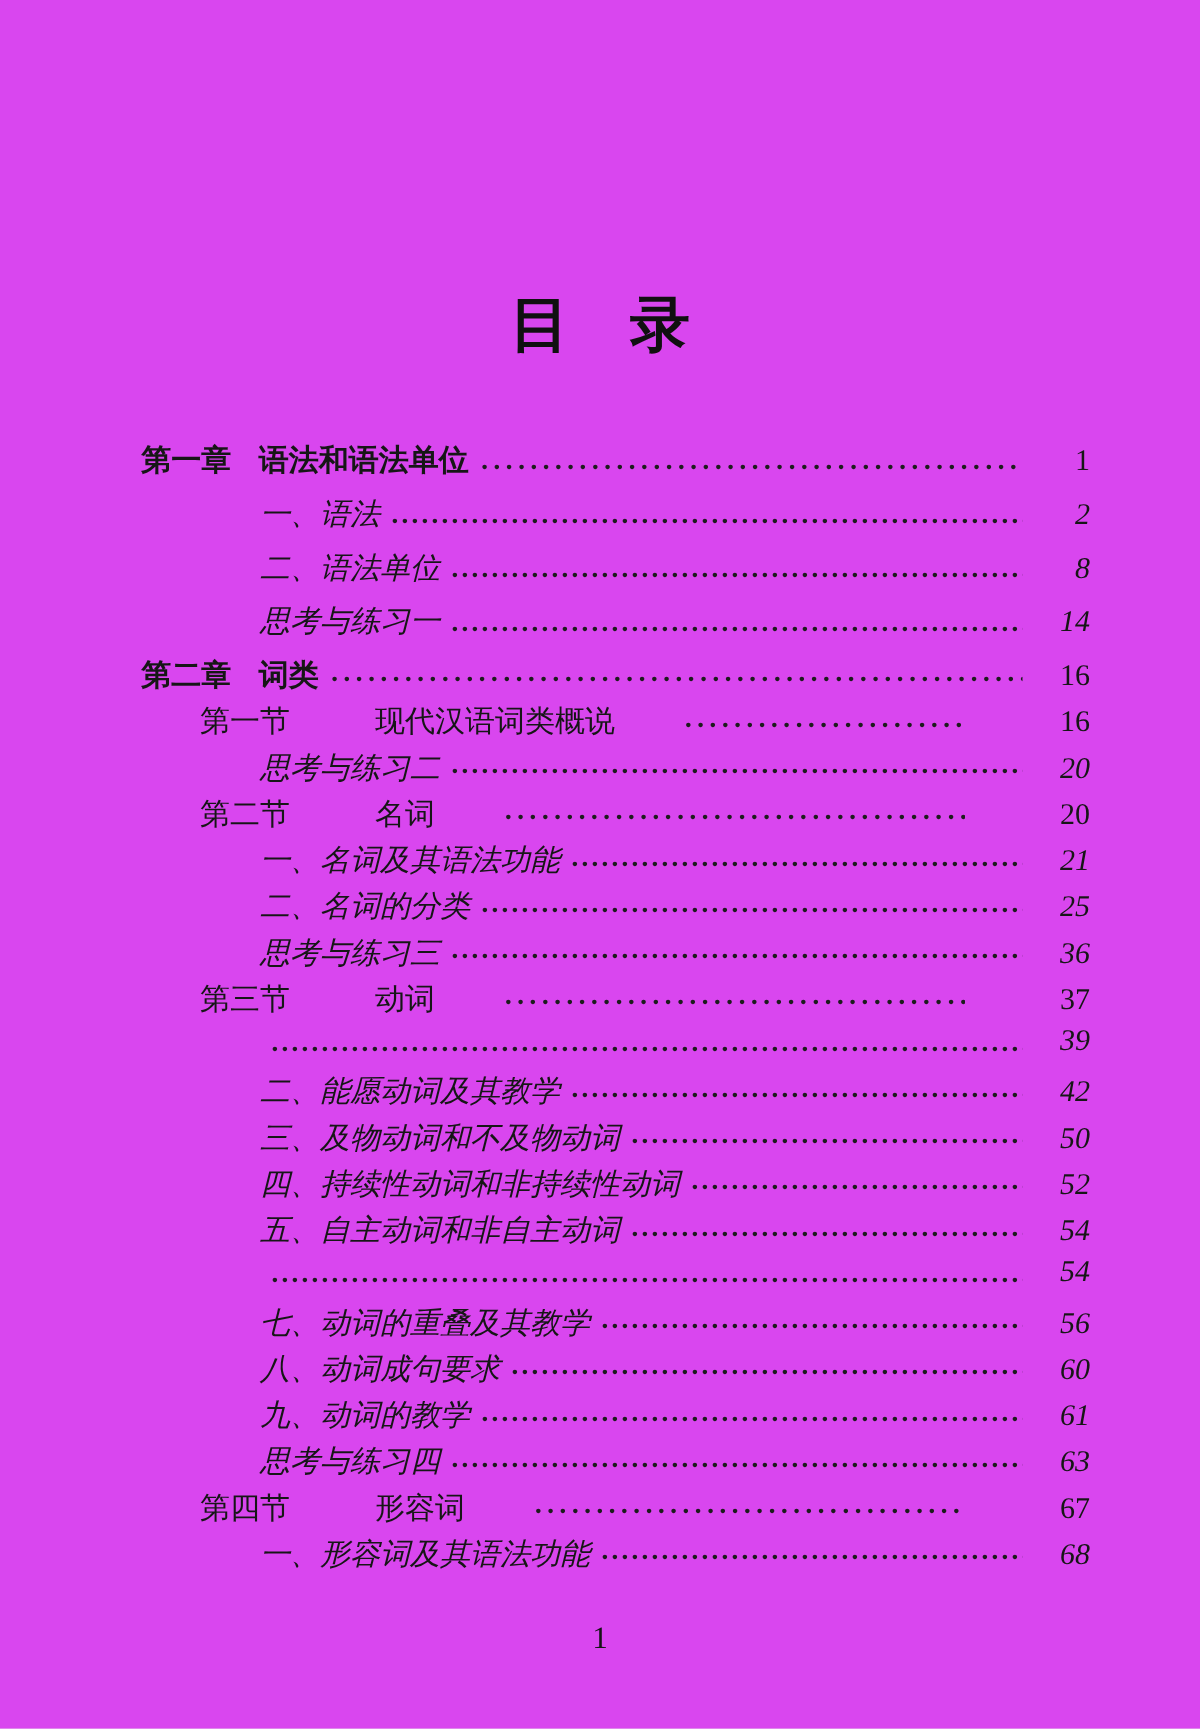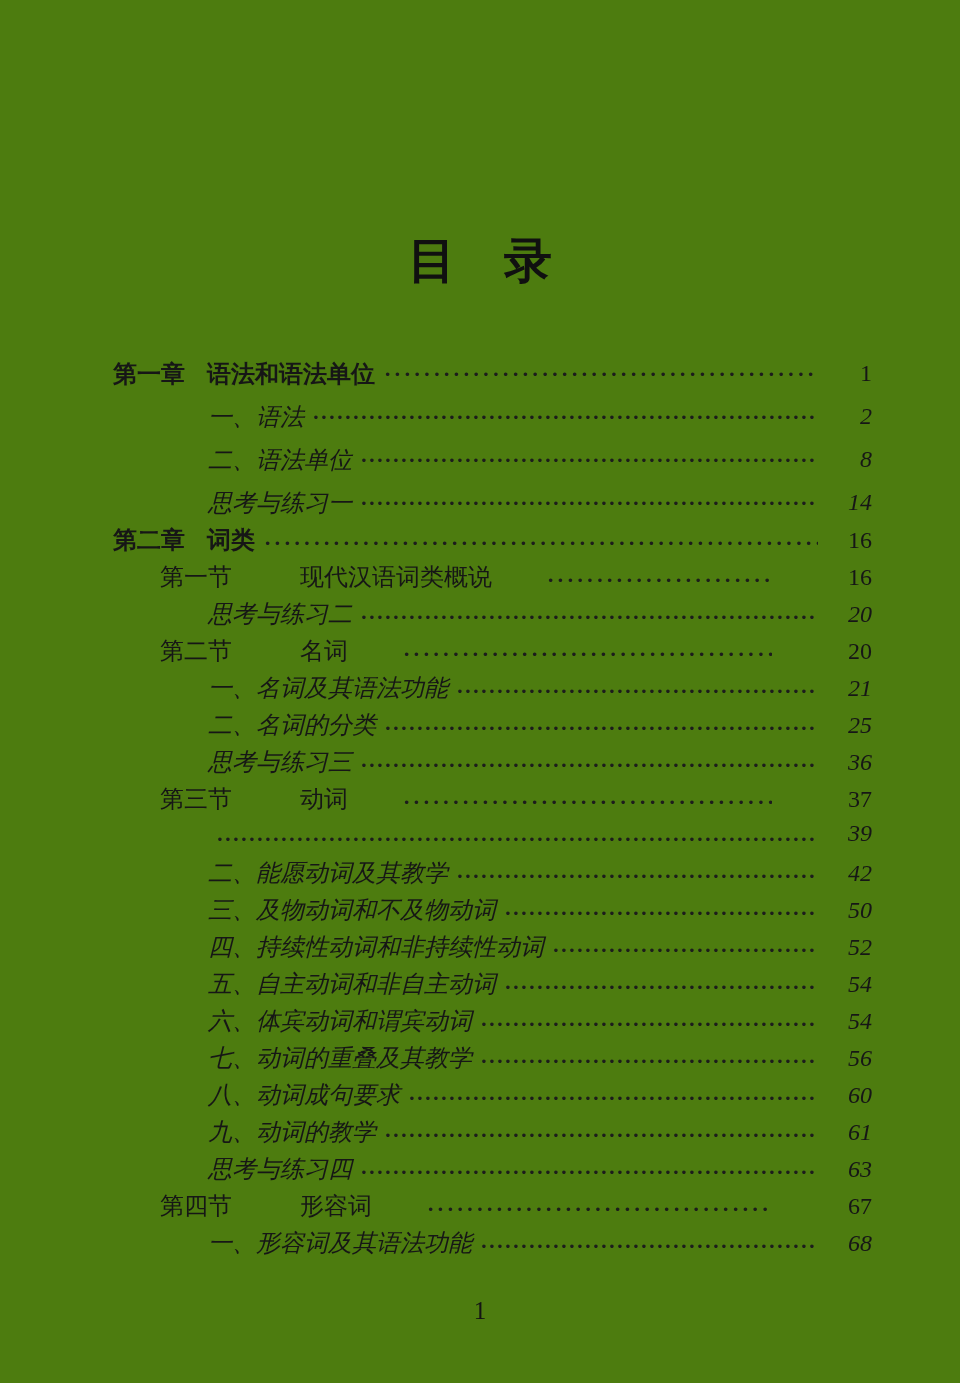--- a/index.html
+++ b/index.html
@@ -7,21 +7,21 @@
   html, body {
     background: #e9e9e9;
     font-family: "Liberation Serif", serif;
   }
 
   .sheet {
     position: relative;
     width: 960px;
     height: 1383px;
     margin: 0 auto;
-    background: #4d7c0f;
+    background: #d946ef;
     color: #161616;
     overflow: hidden;
   }
 
   .doc-title {
     position: absolute;
     top: 230px;
     left: 0;
     width: 100%;
     text-align: center;
@@ -41,21 +41,21 @@
 
   .toc-row {
     display: flex;
     align-items: baseline;
     height: 37px;
     font-size: 24px;
     white-space: nowrap;
   }
 
   
-  .toc-row:nth-child(-n+4) { height: 43px; align-items: center; }
+  .toc-row:nth-child(-n+4) { height: 43px; }
 
   .toc-row.gap-before { }
 
   .toc-row.chapter {
     font-family: "Liberation Sans", sans-serif;
     font-weight: bold;
   }
 
   .toc-row.section { padding-left: 47px; gap: 46px; }
   .toc-row.item    { padding-left: 95px; font-style: italic; }
@@ -203,21 +203,20 @@
     <span class="pg">52</span>
   </div>
       <div class="toc-row item">
 
     <span class="ttl">五、自主动词和非自主动词</span>
     <span class="leader">································································································································································</span>
     <span class="pg">54</span>
   </div>
       <div class="toc-row item">
 
-    <span class="ttl">六、体宾动词和谓宾动词</span>
     <span class="leader">································································································································································</span>
     <span class="pg">54</span>
   </div>
       <div class="toc-row item">
 
     <span class="ttl">七、动词的重叠及其教学</span>
     <span class="leader">································································································································································</span>
     <span class="pg">56</span>
   </div>
       <div class="toc-row item">

